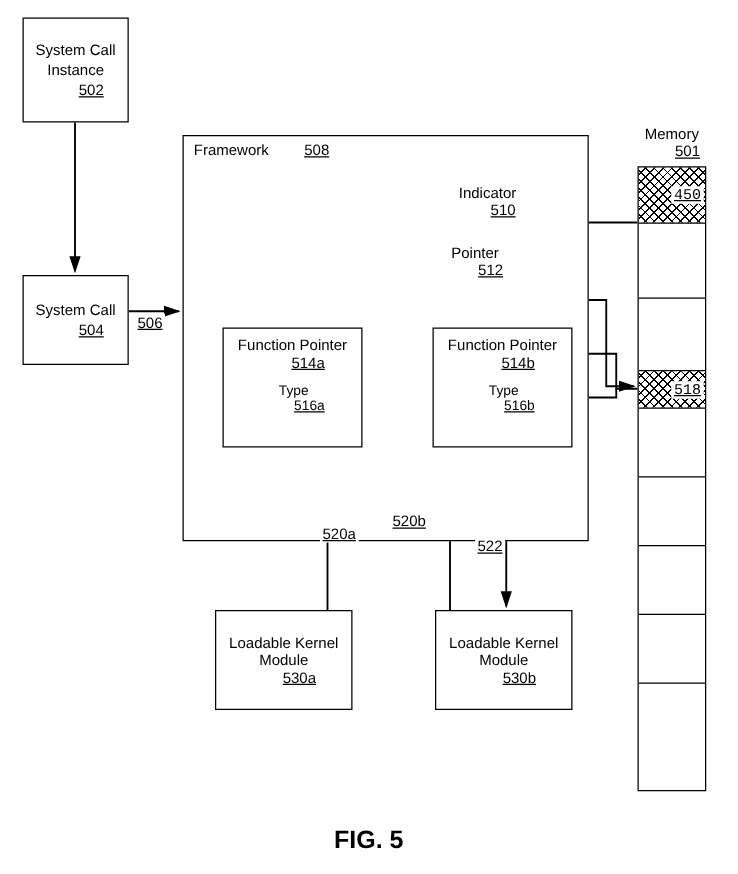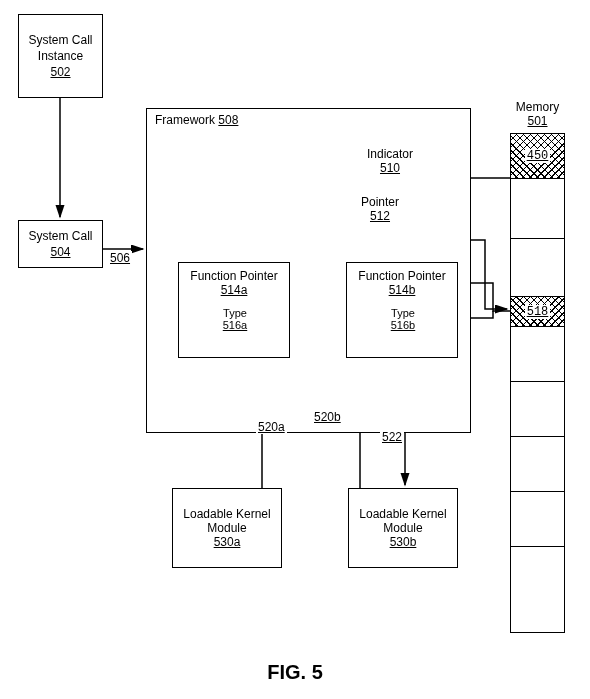--- a/index.html
+++ b/index.html
@@ -16,21 +16,21 @@
       border: 1.5px solid black;
       background: white;
       display: flex;
       flex-direction: column;
       align-items: center;
       justify-content: center;
       text-align: center;
       padding: 4px;
     }
     .box-title { line-height: 1.3; }
-    .box-num { text-decoration: underline; }
+    .box-num { text-decoration: underline; margin-left: 25px; }
     .frame {
       position: absolute;
       border: 1.5px solid black;
       background: white;
     }
     .frame-label {
       position: absolute;
       top: 4px;
       left: 8px;
     }
@@ -127,21 +127,21 @@
   <path d="M360,488 L360,420 L318,420 L318,300 L353,300" fill="none" stroke="black" stroke-width="1.5" marker-end="url(#ah)"></path>
 
   <line x1="405" y1="358" x2="405" y2="485" stroke="black" stroke-width="1.5" marker-end="url(#ah)"></line>
 </svg>
 
 <div class="box" style="left:18px; top:14px; width:85px; height:84px;">
   <div class="box-title">System Call Instance</div>
   <div class="box-num">502</div>
 </div>
 
-<div class="box" style="left:18px; top:220px; width:85px; height:48px;text-align:center;">
+<div class="box" style="left:18px; top:220px; width:85px; height:72px;text-align:center;">
   <div class="box-title">System Call</div>
   <div class="box-num">504</div>
 </div>
 
 <div class="label" style="left:108px; top:251px;">506</div>
 
 <div class="frame" style="left:146px; top:108px; width:325px; height:325px;">
   <div class="frame-label">
     <span>Framework</span>
     <span class="box-num">508</span>

